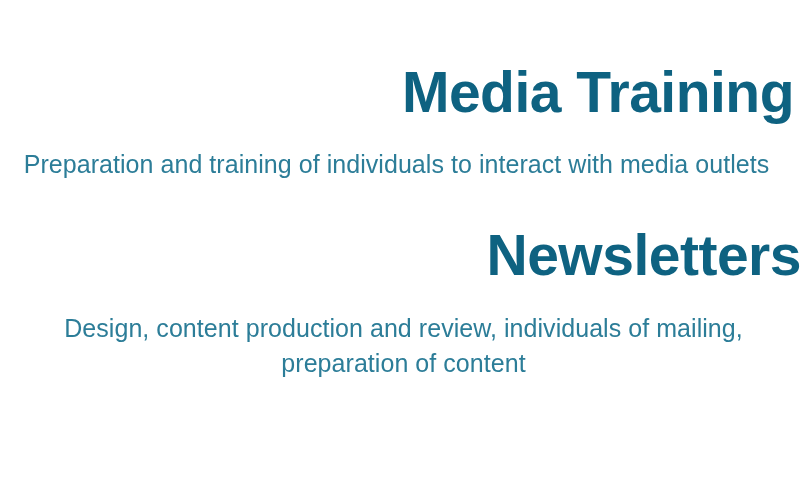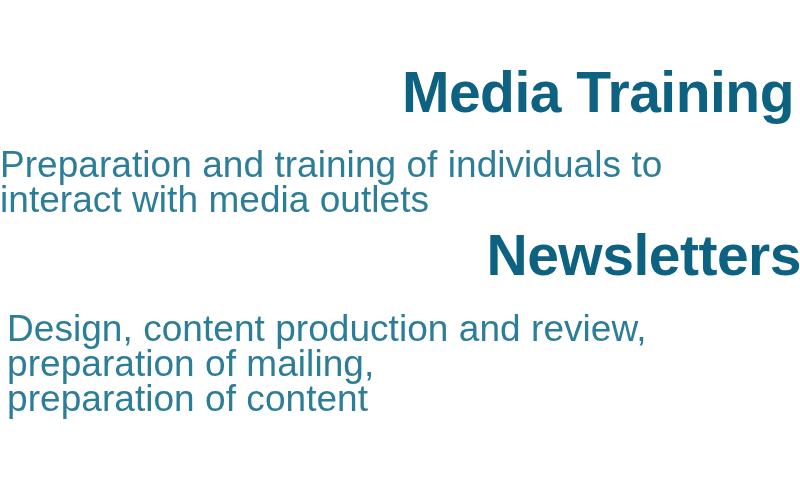--- a/index.html
+++ b/index.html
@@ -46,25 +46,25 @@
     font-weight: bold;
     font-size: 57px;
     line-height: 1.06;
     letter-spacing: -0.5px;
     margin: 0;
     white-space: nowrap;
   }
 
   .service-desc {
     display: block;
-    text-align: left;
+    text-align: center;
     color: #2c7d98;
     font-family: "Liberation Sans", sans-serif;
     font-weight: normal;
-    font-size: 37px;
+    font-size: 25px;
     line-height: 35px;
     letter-spacing: 0.05px;
     margin: 0;
   }
 
   
   #block-media-training {
     position: absolute;
     left: 0;
     top: 62px;
@@ -105,20 +105,20 @@
     <div class="service-block" id="block-media-training">
       <h1 class="service-title">Media Training</h1>
       <p class="service-desc">
           <span class="desc-line">Preparation and training of individuals to interact with media outlets</span>
         </p>
     </div>
 
     <div class="service-block" id="block-newsletters">
       <h1 class="service-title">Newsletters</h1>
       <p class="service-desc">
-          <span class="desc-line">Design, content production and review, preparation of mailing,</span>
+          <span class="desc-line">Design, content production and review, individuals of mailing,</span>
           <span class="desc-line">preparation of content</span>
         </p>
     </div>
 
   </div>
 
 </div>
 
 </body></html>

